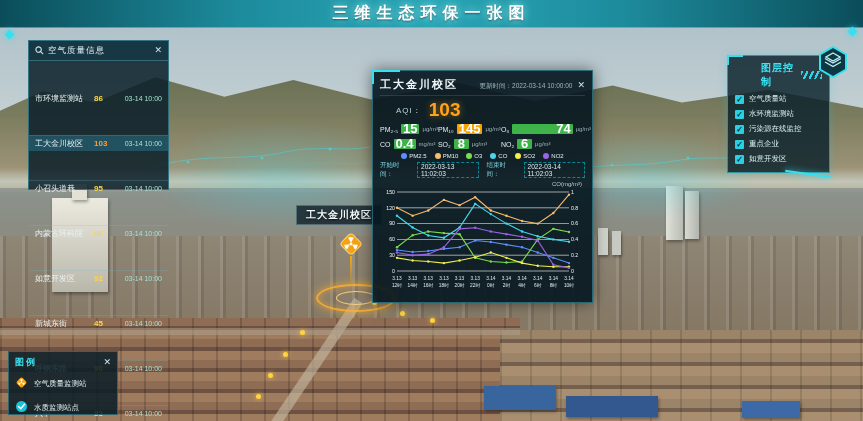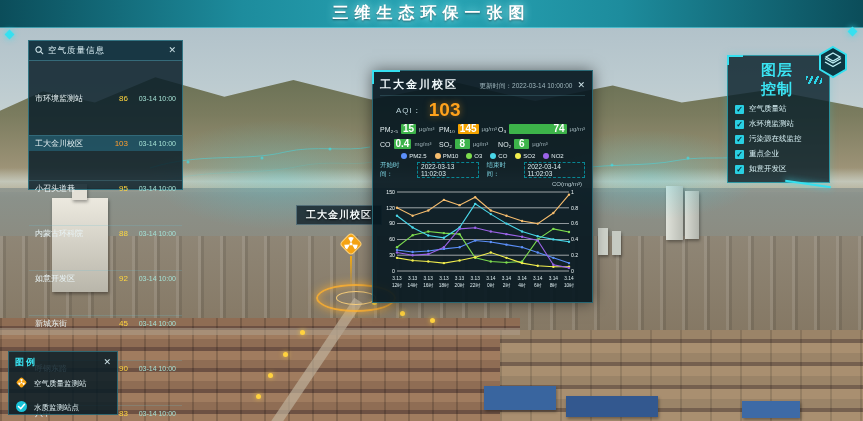--- a/index.html
+++ b/index.html
@@ -55,52 +55,52 @@
     background:linear-gradient(90deg,#0b4d5a 0%,#1d8c9d 28%,#28a5b5 50%,#1d8c9d 72%,#0b4d5a 100%);
     border-bottom:1px solid rgba(120,230,245,.5);
     display:flex; align-items:center; justify-content:center; }
   .app-title { color:#fff; font-size:16px; font-weight:bold; letter-spacing:6px;
     text-shadow:0 0 8px rgba(180,255,255,.9), 0 1px 2px rgba(0,40,50,.8); }
   .deco-diamond { position:absolute; width:7px; height:7px; background:#35e0f0; transform:rotate(45deg);
     box-shadow:0 0 6px rgba(53,224,240,.9); z-index:9; }
   .dd-left { left:6px; top:31px; } .dd-right { left:849px; top:28px; }
 
   
-  .station-panel { position:absolute; left:28px; top:40px; width:155px; height:150px; z-index:6;
+  .station-panel { position:absolute; left:28px; top:40px; width:141px; height:150px; z-index:6;
     background:rgba(9,31,41,.85); border:1px solid rgba(70,190,210,.45); }
   .sp-head { display:flex; align-items:center; gap:4px; height:20px; padding:0 6px;
     background:rgba(20,55,70,.7); border-bottom:1px solid rgba(110,200,220,.35); }
   .sp-title { font-size:8.5px; color:#d9eef3; letter-spacing:1px; flex:1; }
   .x-btn { font-size:9px; color:#cfe4e9; cursor:pointer; line-height:1; }
   .s-row { display:flex; align-items:center; height:16px; padding:0 6px;margin-top:29px; }
   .s-row + .s-row { border-top:1px solid rgba(110,190,210,.22); }
   .s-row.selected { background:rgba(42,150,182,.35); }
   .s-name { flex:1; font-size:8px; color:#e8f3f5; white-space:nowrap; overflow:hidden; }
-  .s-aqi { width:20px; text-align:right; font-size:8px; font-weight:normal; }
+  .s-aqi { width:20px; text-align:left; font-size:8px; font-weight:bold; }
   .s-time { width:48px; text-align:right; font-size:7px; color:#a5e0d4; }
 
   
   .popup { position:absolute; left:372px; top:70px; width:221px; height:233px; z-index:7;
     background:rgba(7,24,33,.92); border:1px solid rgba(70,190,210,.45);
     box-shadow:0 0 14px rgba(0,0,0,.5); padding:6px 7px 3px; }
   .popup::before { content:""; position:absolute; left:-1px; top:-1px; width:26px; height:12px;
     border-left:2px solid #35e0f0; border-top:2px solid #35e0f0; }
   .pp-head { display:flex; align-items:baseline; gap:5px; padding-bottom:3px;
     border-bottom:1px solid rgba(120,200,220,.18); }
   .pp-title { font-size:11px; font-weight:bold; letter-spacing:2px; color:#f0f8fa; }
   .pp-update { margin-left:auto; font-size:6.5px; color:#9fb6bd; }
   .aqi-row { display:flex; align-items:center; margin:3px 16px 1px; }
   .aqi-label { font-size:8px; color:#bcd4da; letter-spacing:1px; }
   .aqi-value { font-size:19px; font-weight:bold; color:#ffa21c; margin-left:7px;
     text-shadow:0 0 7px rgba(255,162,28,.55); }
   .poll-grid { display:grid; grid-template-columns:1fr 1fr 1fr; row-gap:5px; margin:3px 0 2px; }
   .poll-cell { display:flex; align-items:center; gap:3px; }
   .poll-label { font-size:7px; color:#e2edf0; }
   .badge { min-width:15px; padding:0 2px; height:10px; line-height:10px; border-radius:1px;
-    font-size:10px; font-weight:bold; color:#fff; text-align:center; }
+    font-size:13px; font-weight:bold; color:#fff; text-align:center; }
   .poll-unit { font-size:6px; color:#9fb3ba; }
   .chart-legend { display:flex; justify-content:center; gap:8px; margin:4px 0 2px; }
   .cl-item { display:flex; align-items:center; gap:2px; font-size:6px; color:#e4f0f2; }
   .cl-dot { width:6px; height:6px; border-radius:50%; }
   .time-row { display:flex; gap:8px; justify-content:center; align-items:center;
     font-size:6.5px; margin:2px 0; }
   .time-label { color:#7fd8e6; }
   .time-box { border:1px dashed rgba(0,215,235,.55); padding:0 3px; color:#dceff2; }
   .co-axis-label { text-align:right; font-size:6px; color:#b9cdd3; margin:1px 3px 0 0; }
   .chart-svg { display:block; width:206px; height:104px; }
@@ -108,21 +108,21 @@
 
   
   .layer-panel { position:absolute; left:727px; top:55px; width:103px; z-index:6;
     background:rgba(9,32,42,.82); border:1px solid rgba(53,224,240,.55);
     padding:5px 7px 8px; box-shadow:0 0 8px rgba(40,200,220,.25); }
   .layer-panel::before { content:""; position:absolute; left:-1px; top:-1px; width:14px; height:8px;
     border-left:2px solid #35e0f0; border-top:2px solid #35e0f0; }
   .layer-panel::after { content:""; position:absolute; right:-2px; bottom:-3px; width:46px; height:2px;
     background:#35e0f0; box-shadow:0 0 6px rgba(53,224,240,.9); transform:rotate(8deg); }
   .lp-titlebar { display:flex; align-items:center; margin-bottom:5px; }
-  .lp-title { color:#3ae4f2; font-weight:bold; font-size:15px; letter-spacing:1px;padding-left:26px; }
+  .lp-title { color:#3ae4f2; font-weight:bold; font-size:10px; letter-spacing:1px;padding-left:26px; }
   .lp-stripes { width:26px; height:8px; margin-left:5px;
     background:repeating-linear-gradient(115deg,#2bd5e8 0 2px, transparent 2px 5px); }
   .lp-item { display:flex; align-items:center; gap:5px; margin-top:5px; }
   .cb { width:9px; height:9px; background:#29cfe2; color:#06242e; font-size:8px; font-weight:bold;
     line-height:9px; text-align:center; border-radius:1px; flex:0 0 auto; }
   .lp-label { font-size:7.5px; color:#d9f2f6; white-space:nowrap; }
   .hex-icon { position:absolute; left:816px; top:45px; width:34px; height:34px; z-index:7; }
 
   
   .legend-panel { position:absolute; left:8px; top:351px; width:110px; height:64px; z-index:6;

